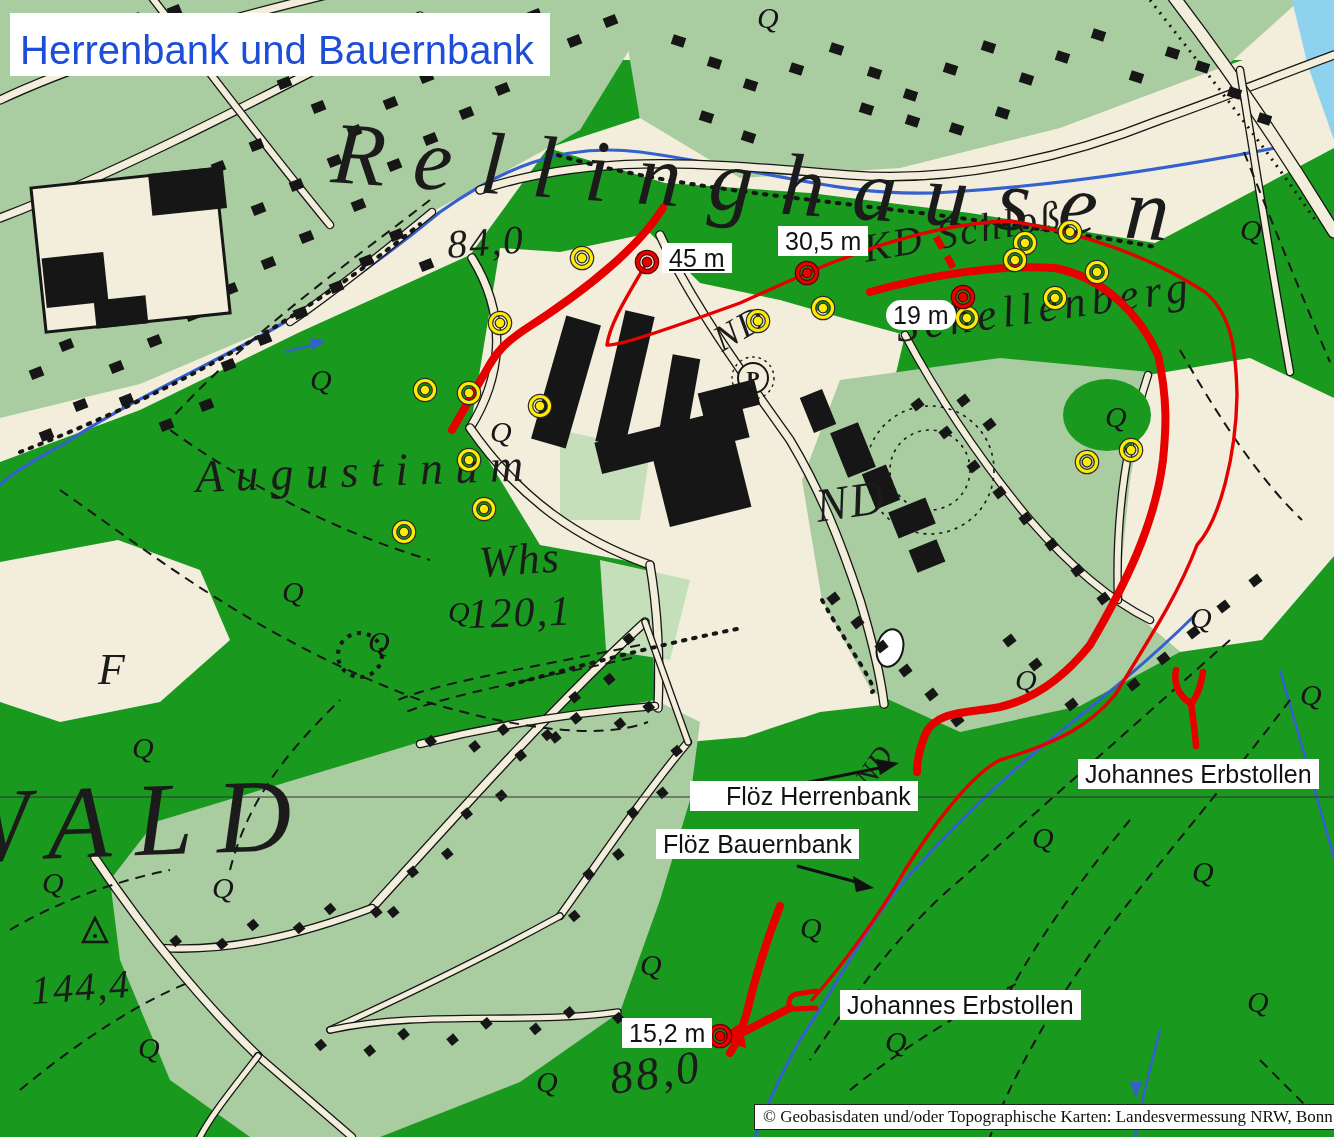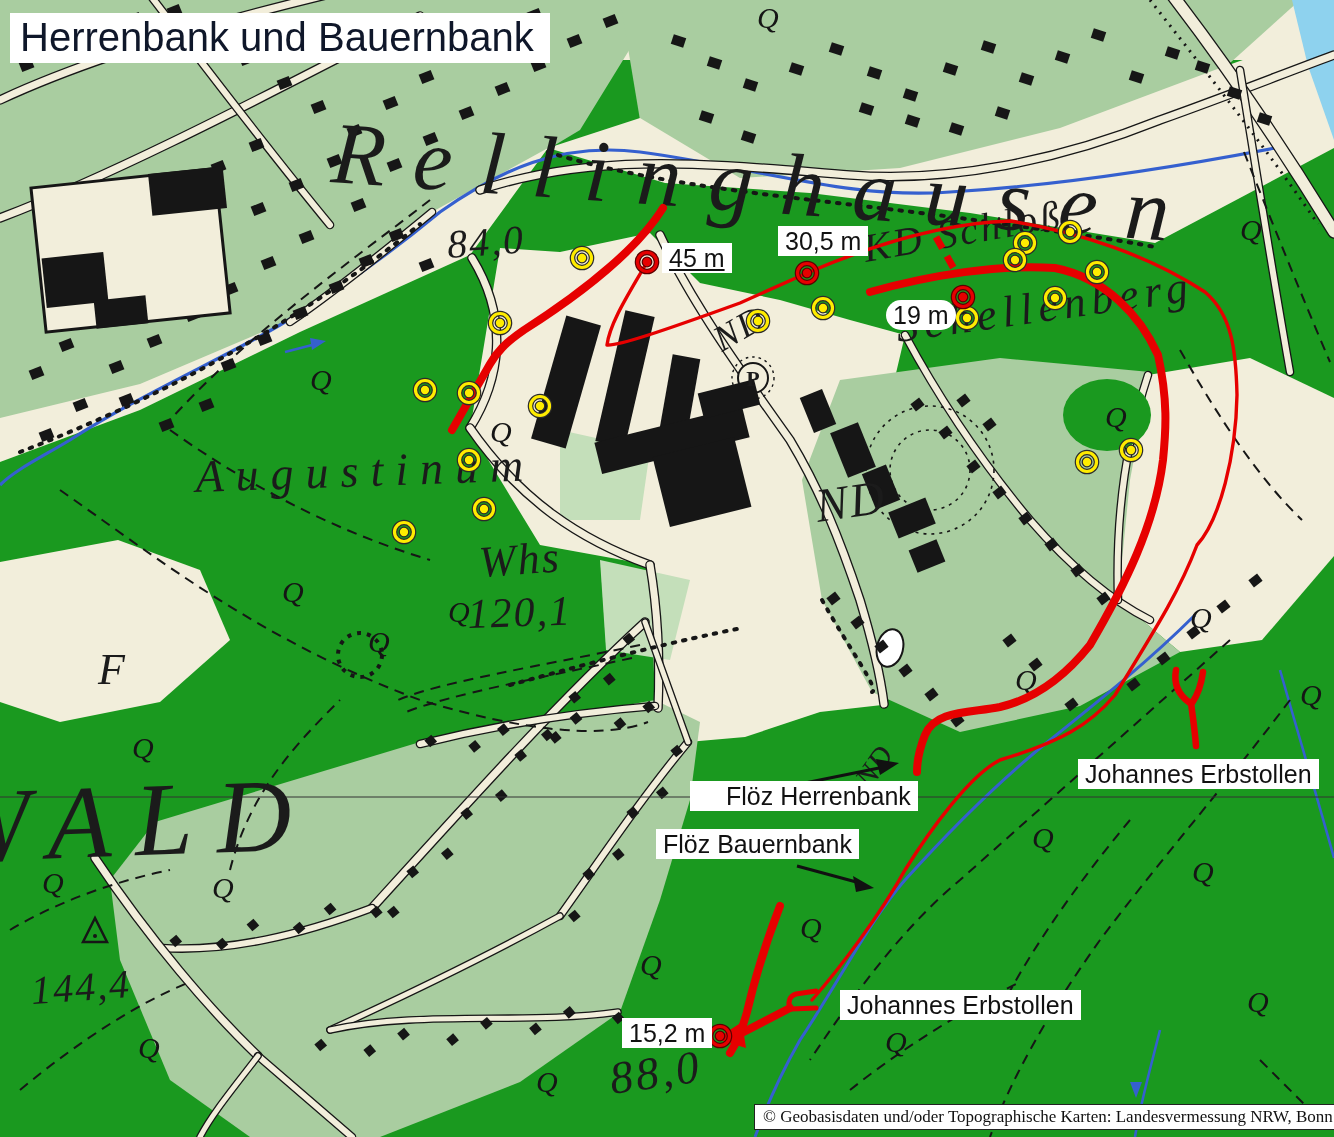--- a/index.html
+++ b/index.html
@@ -2,21 +2,21 @@
 <html><head>
 <meta charset="utf-8">
 <style>
   html,body{margin:0;padding:0;background:#888;}
   .stage{position:relative;width:1334px;height:1137px;overflow:hidden;
          font-family:"Liberation Sans",sans-serif;background:#f2eedb;}
   .stage svg{position:absolute;left:0;top:0;}
   .maplabel{position:absolute;background:#ffffff;color:#111;
             font-size:25px;line-height:1.12;padding:1px 7px;white-space:nowrap;}
   .title-box{position:absolute;left:10px;top:13px;background:#ffffff;
-             color:#0f172a;font-size:40px;line-height:1.15;padding:1px 16px 3px 10px;white-space:nowrap;}
+             color:#1d4ed8;font-size:40px;line-height:1.15;padding:14px 16px 3px 10px;white-space:nowrap;}
   .copyright-box{position:absolute;left:754px;top:1104px;background:#ffffff;
              color:#111;font-family:"Liberation Serif",serif;font-size:17px;
              padding:2px 8px;border:1px solid #222;white-space:nowrap;}
   #lbl-m45 {left:662px;top:243px;text-decoration:underline;}
   #lbl-m305{left:778px;top:226px;}
   #lbl-m19 {left:886px;top:300px;border-radius:15px;}
   #lbl-m152{left:622px;top:1018px;}
   #lbl-fh  {left:690px;top:781px;padding-left:36px;}
   #lbl-fb  {left:656px;top:829px;}
   #lbl-jr  {left:1078px;top:759px;}

